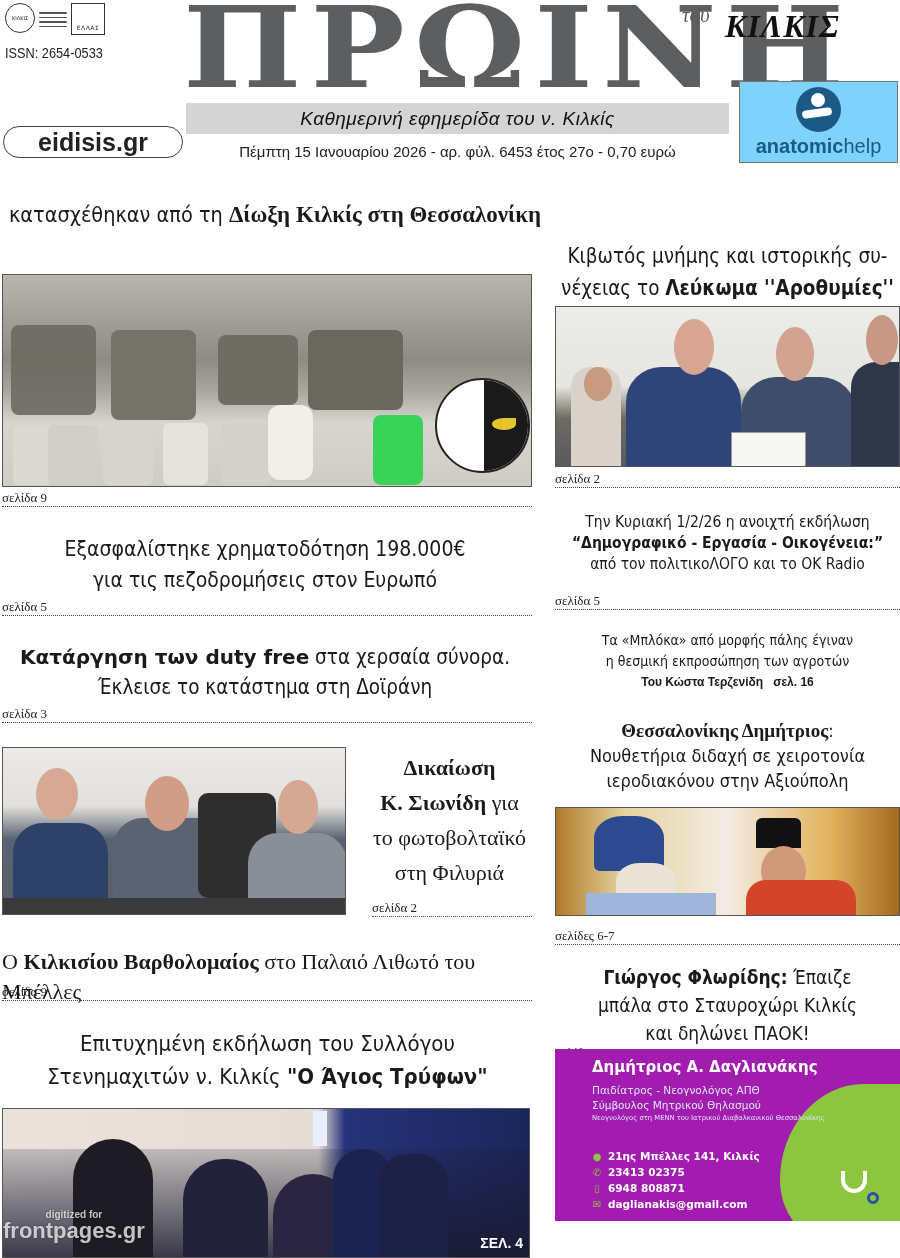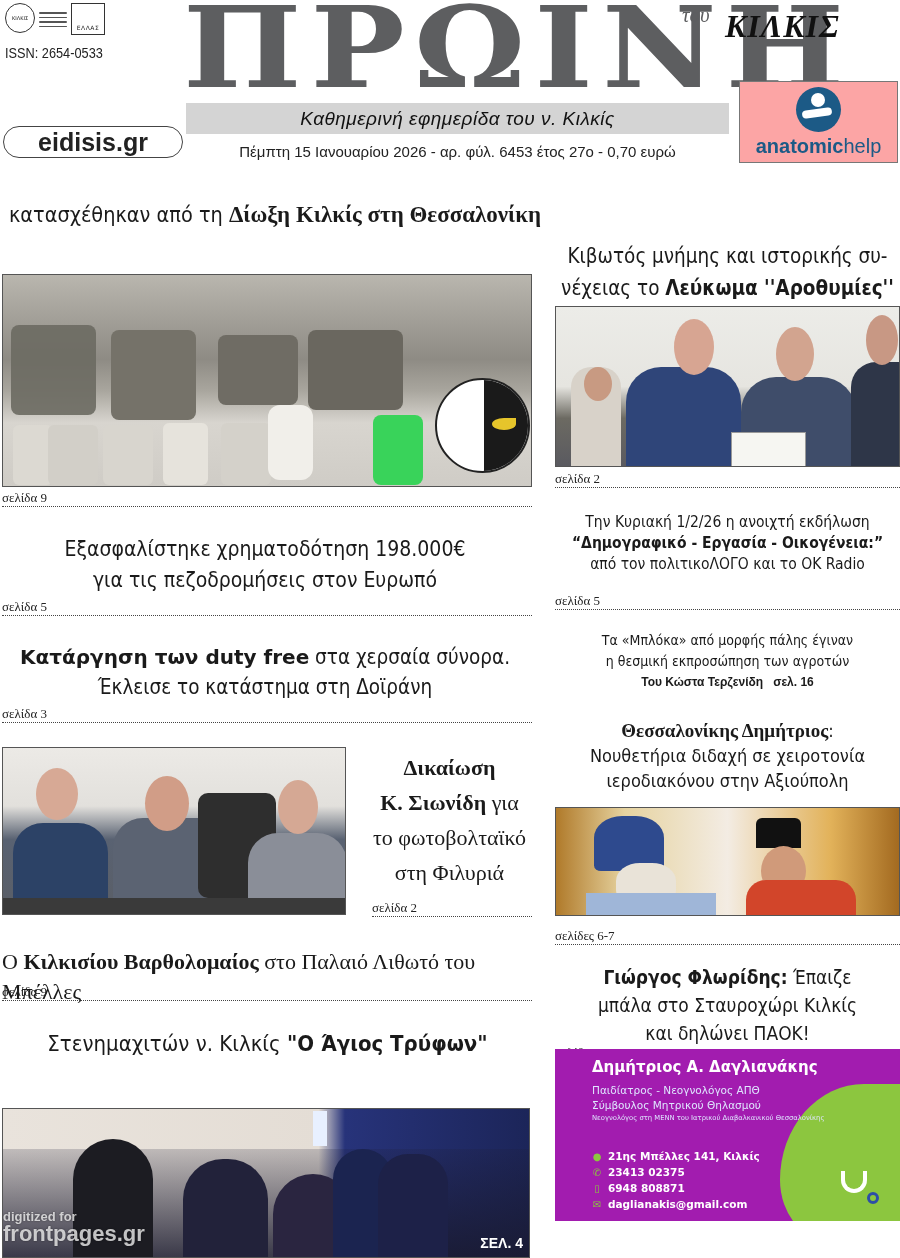--- a/index.html
+++ b/index.html
@@ -17,37 +17,37 @@
   .site-pill { left: 3px; top: 126px; width: 180px; height: 32px; border: 1.5px solid #444; border-radius: 16px; display:flex; align-items:center; justify-content:center; font-family:"Liberation Sans", sans-serif; font-weight:bold; font-size:25px; color:#222; }
 
   .title-main { left: 183px; top: -8px; font-family: "DejaVu Serif", serif; font-weight: 900; font-size: 112px; color: #5d5e60; letter-spacing: 8px; line-height: 1; transform: scaleX(1.12); transform-origin: left; }
   .title-tou { left: 682px; top: 3px; font-family: "Liberation Serif", serif; font-style: italic; font-size: 21px; color: #5d5e60; }
   .title-kilkis { left: 725px; top: 8px; font-family: "Liberation Serif", serif; font-style: italic; font-weight: bold; font-size: 32px; color: #111; letter-spacing: 1px; }
 
   .subtitle-band { left: 186px; top: 103px; width: 543px; height: 31px; background: #d4d4d4; display:flex; align-items:center; justify-content:center; }
   .subtitle-band span { font-family: "Liberation Sans", sans-serif; font-style: italic; font-size: 19px; color: #111; letter-spacing: 0.5px; }
   .issue-line { left: 186px; top: 143px; width: 543px; text-align:center; font-family: "Liberation Sans", sans-serif; font-size: 15px; color:#222; }
 
-  .ad-anatomic { left: 739px; top: 81px; width: 159px; height: 82px; border: 1.5px solid #777; background:#fca5a5; }
+  .ad-anatomic { left: 739px; top: 81px; width: 159px; height: 82px; border: 1.5px solid #777; background:#7dd3fc; }
   .ad-anatomic .logo { position:absolute; left:56px; top:5px; width:45px; height:45px; border-radius:50%; background:#1c5a86; }
   .ad-anatomic .logo .head { position:absolute; left:15px; top:6px; width:14px; height:14px; border-radius:50%; background:#fff; }
   .ad-anatomic .logo .arm { position:absolute; left:6px; top:22px; width:30px; height:8px; background:#fff; border-radius:4px; transform: rotate(-8deg); }
   .ad-anatomic .brand { position:absolute; left:0; right:0; top:53px; text-align:center; font-family:"Liberation Sans", sans-serif; font-size:20px; color:#1c5a86; }
   .ad-anatomic .brand b { font-weight:bold; }
 
   
   .head-text { font-family: "DejaVu Sans Condensed", "DejaVu Sans", sans-serif; text-align:center; color:#1a1a1a; }
   .serif-b { font-family: "Liberation Serif", serif; font-weight: bold; }
   .page-ref { font-family: "Liberation Serif", serif; font-size: 13px; color:#222; }
   .dotted { border-bottom: 1.5px dotted #444; }
 
   .photo { background: #999; border: 1px solid #555; overflow: hidden; }
 
   .signature { left: 3px; top: 1210px; font-family: "Liberation Sans", sans-serif; font-weight:bold; color: rgba(255,255,255,0.75); line-height: 1; text-shadow: 0 0 2px rgba(0,0,0,0.5); }
-  .signature .small { font-size: 13px; }
+  .signature .small { font-size: 10px; text-align: center; }
   .signature .big { font-size: 22px; letter-spacing: 0px; }
 
   
   .ad-doctor { left: 555px; top: 1049px; width: 345px; height: 172px; background: #a21caf; overflow:hidden; }
   .ad-doctor .name { position:absolute; left:37px; top:9px; font-family:"DejaVu Sans", sans-serif; font-weight:bold; font-size:15px; color:#fff; }
   .ad-doctor .l1, .ad-doctor .l2 { position:absolute; left:37px; font-size:10.5px; color:#dfe6ff; font-family:"DejaVu Sans", sans-serif; }
   .ad-doctor .l1 { top:35px; } .ad-doctor .l2 { top:50px; }
   .ad-doctor .l3 { position:absolute; left:37px; top:65px; font-size:6.8px; color:#dfe6ff; font-family:"DejaVu Sans", sans-serif; }
   .ad-doctor .contact { position:absolute; left:37px; font-size:10.5px; color:#fff; font-family:"DejaVu Sans", sans-serif; font-weight:bold; display:flex; align-items:center; gap:6px; }
   .ad-doctor .contact .ic { color:#8cc63f; font-size:10px; width:10px; text-align:center; }
@@ -139,20 +139,21 @@
   <div>στη Φιλυριά</div>
 </div>
 <div class="abs page-ref dotted" style="left:372px;top:900px;width:160px;height:17px;">σελίδα 2</div>
 
 <div class="abs" style="left:2px;top:947px;width:530px;font-family:'Liberation Serif',serif;font-size:22px;line-height:30px;">
   <span>Ο </span><span class="serif-b">Κιλκισίου Βαρθολομαίος</span><span> στο Παλαιό Λιθωτό του Μπέλλες</span>
 </div>
 <div class="abs page-ref dotted" style="left:2px;top:984px;width:530px;height:17px;">σελίδα 9</div>
 
 <div class="abs head-text" style="left:0;top:1027px;width:535px;font-size:22px;line-height:33px;">
+  <div>Επιτυχημένη εκδήλωση του Συλλόγου</div>
   <div><span>Στενημαχιτών ν. Κιλκίς </span><span style="font-weight:bold;">"Ο Άγιος Τρύφων"</span></div>
 </div>
 <div class="abs photo" style="left:2px;top:1108px;width:528px;height:150px;background:linear-gradient(90deg,#e9e3dc 0%,#e4ddd5 60%,#27337a 65%,#1c2559 100%);">
   <div style="position:absolute;left:0;top:40px;width:528px;height:110px;background:linear-gradient(180deg,rgba(30,30,55,0.2),rgba(25,25,45,0.85));"></div>
   <div style="position:absolute;left:70px;top:30px;width:80px;height:120px;background:#1c1c22;border-radius:40px 40px 0 0;"></div>
   <div style="position:absolute;left:180px;top:50px;width:85px;height:100px;background:#22223a;border-radius:40px 40px 0 0;"></div>
   <div style="position:absolute;left:270px;top:65px;width:80px;height:85px;background:#2a2540;border-radius:40px 40px 0 0;"></div>
   <div style="position:absolute;left:330px;top:40px;width:60px;height:110px;background:#1b2450;border-radius:30px 30px 0 0;"></div>
   <div style="position:absolute;left:375px;top:45px;width:70px;height:105px;background:#1d2148;border-radius:30px 30px 0 0;"></div>
   <div style="position:absolute;left:310px;top:2px;width:14px;height:35px;background:#e8f0ff;"></div>

